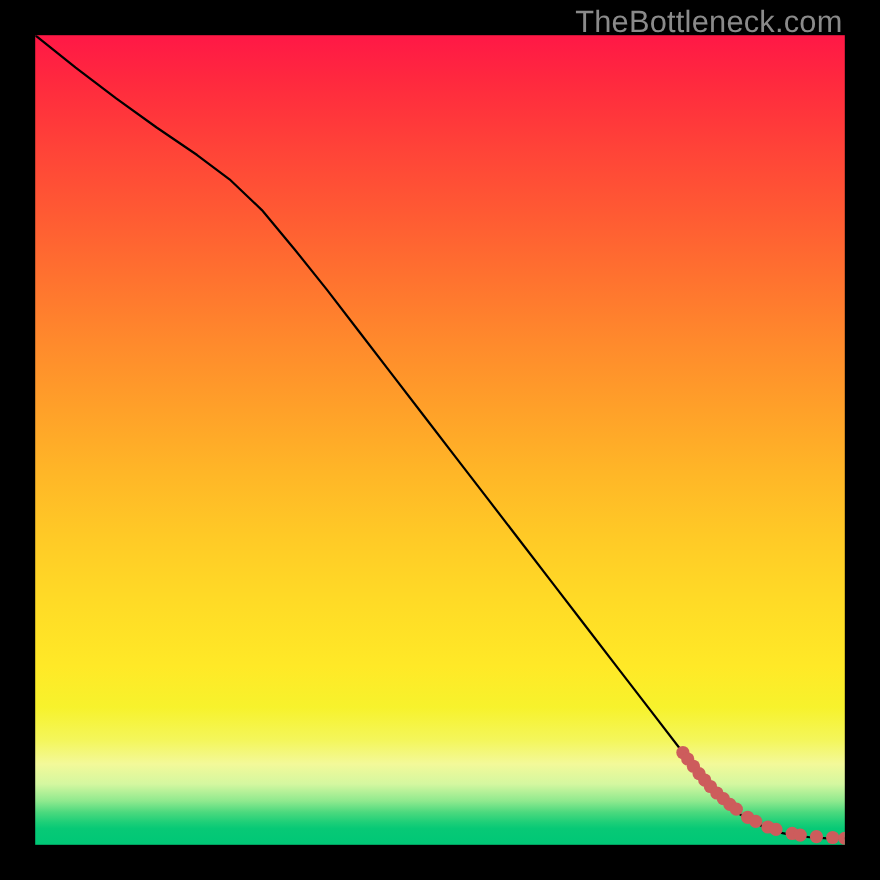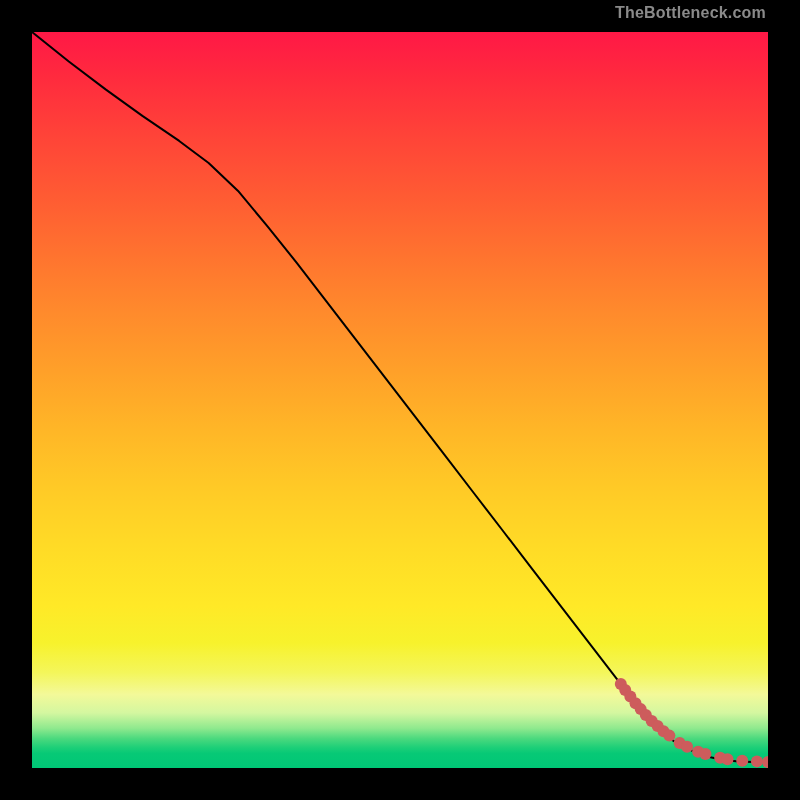--- a/index.html
+++ b/index.html
@@ -38,22 +38,22 @@
       #1ecf78 97.2%,
       #07c976 98%,
       #00c776 100%
     );
   }
   .watermark {
     position: absolute;
     top: 4px;
     right: 34px;
     font-family: Arial, Helvetica, sans-serif;
-    font-size: 16px;
-    font-weight: 700;
+    font-size: 28px;
+    font-weight: 400;
     color: #8a8a8a;
     letter-spacing: 0.2px;
     user-select: none;
   }
   svg.overlay {
     position: absolute;
     left: 0;
     top: 0;
     width: 736px;
     height: 736px;

